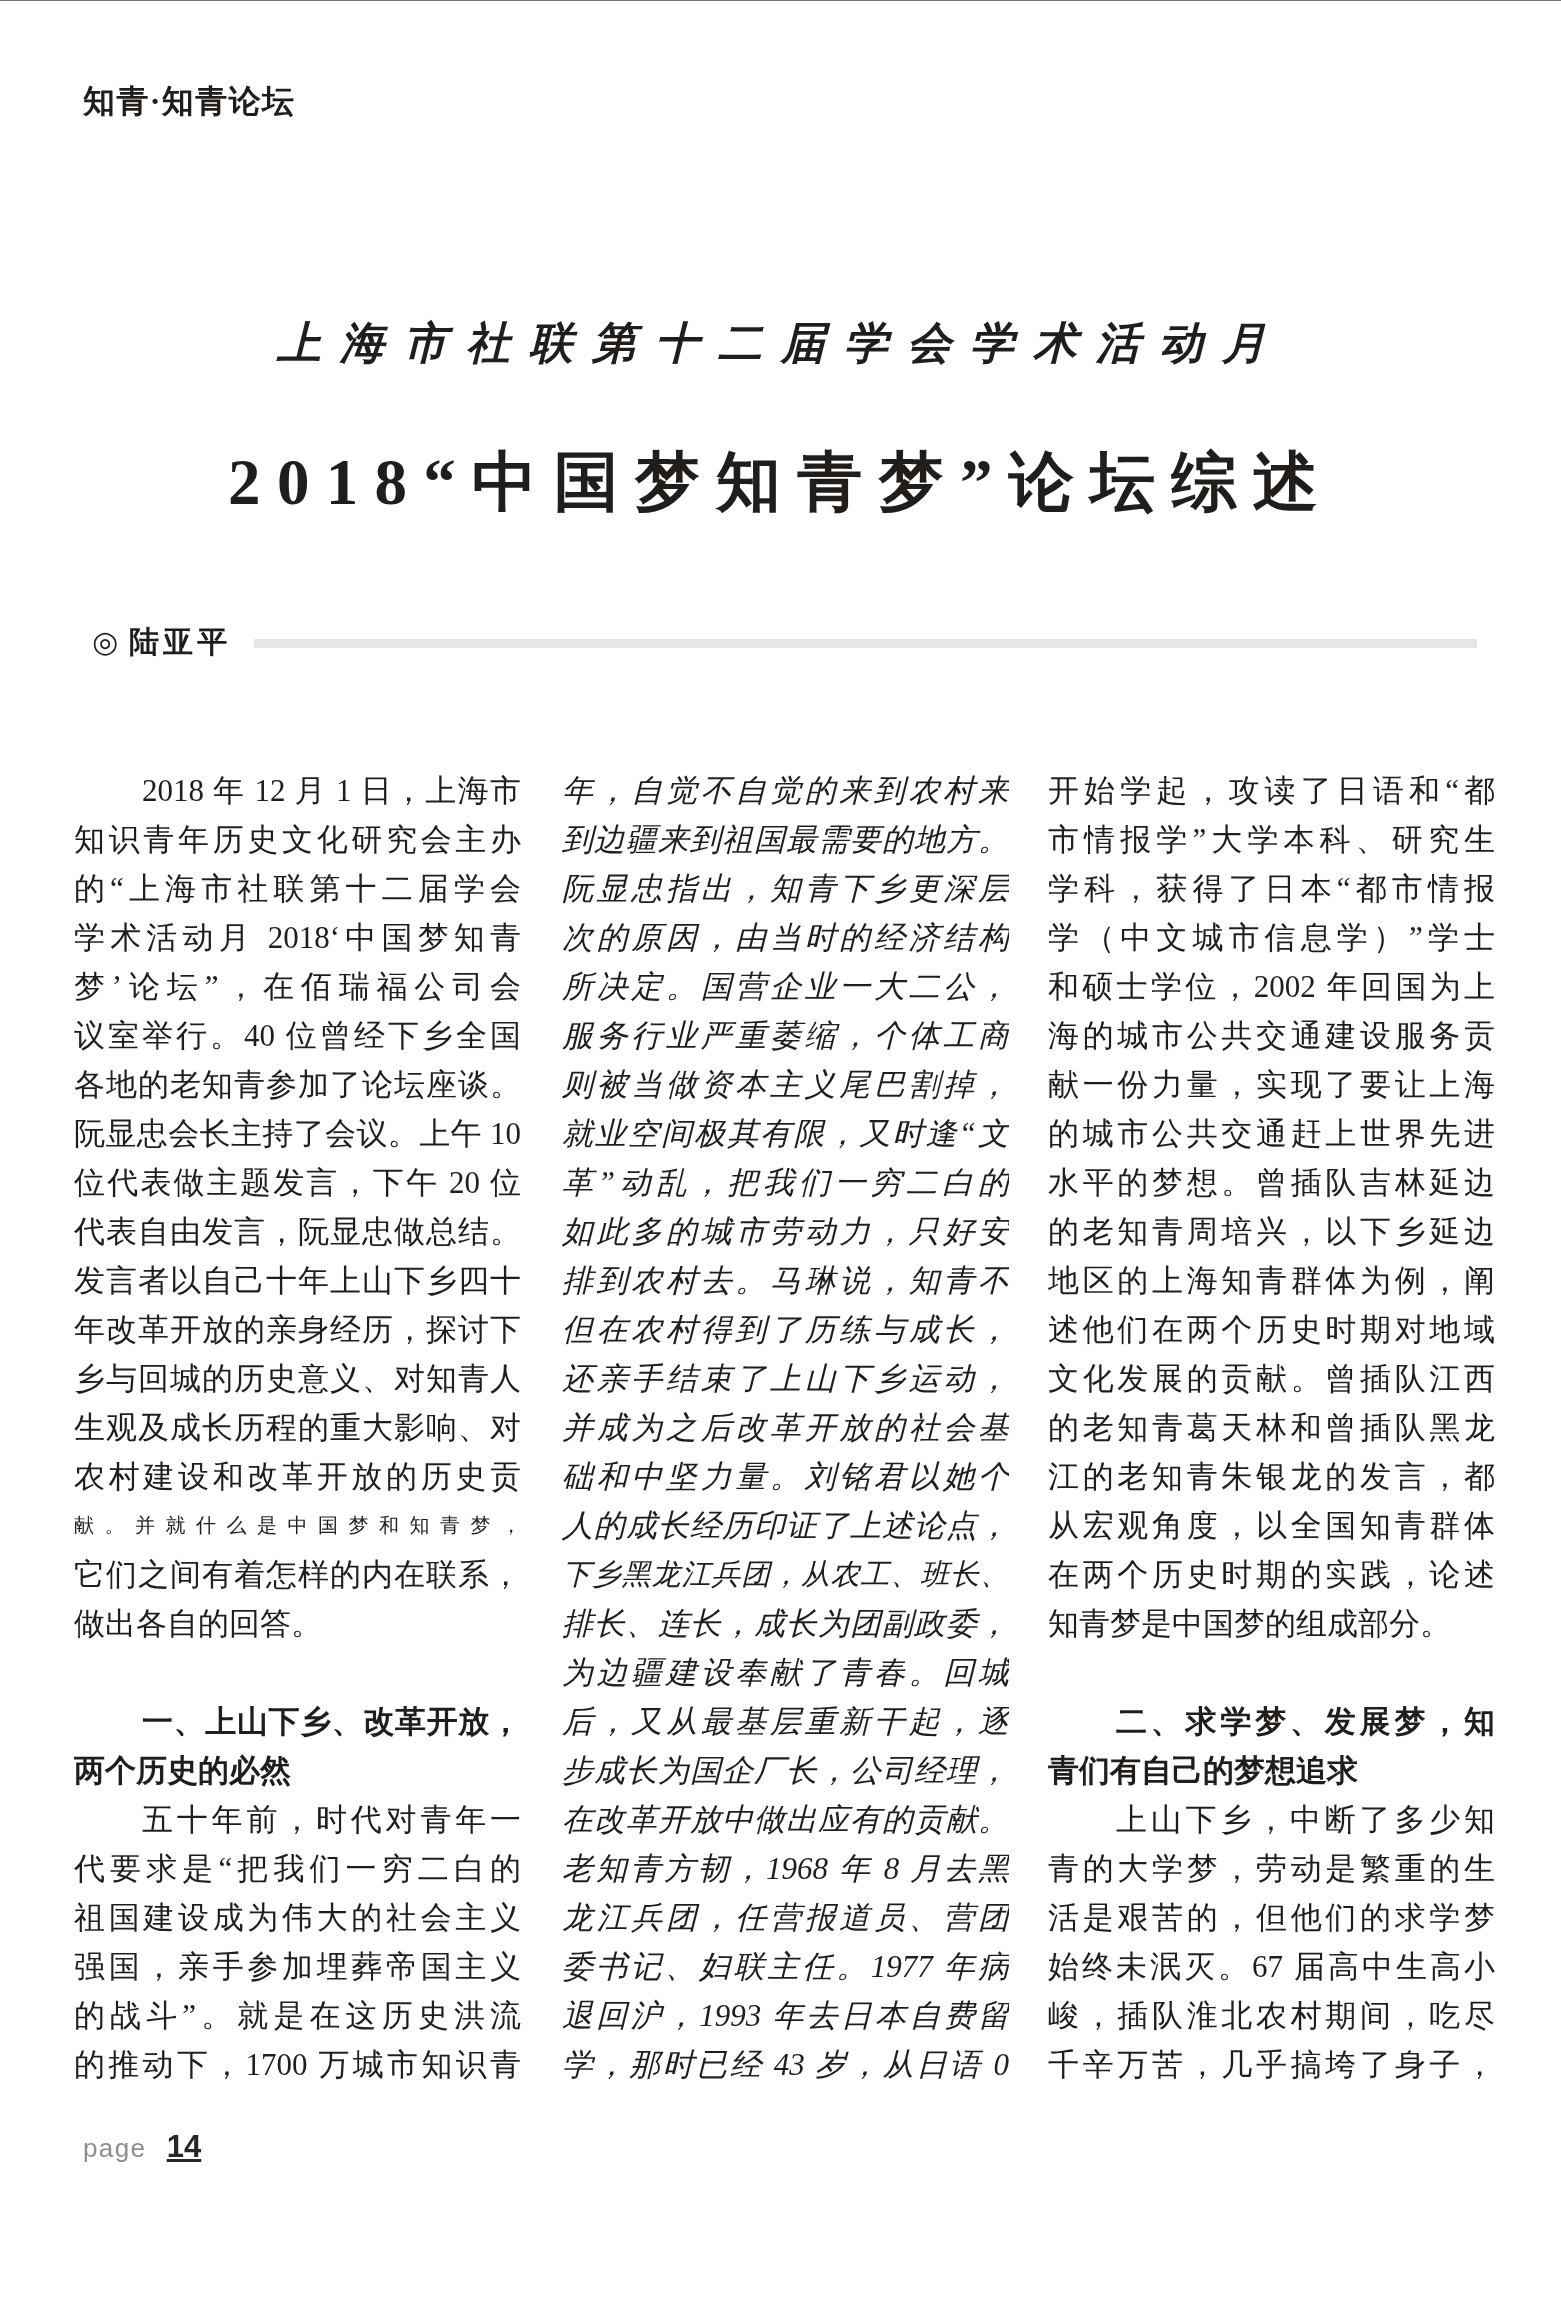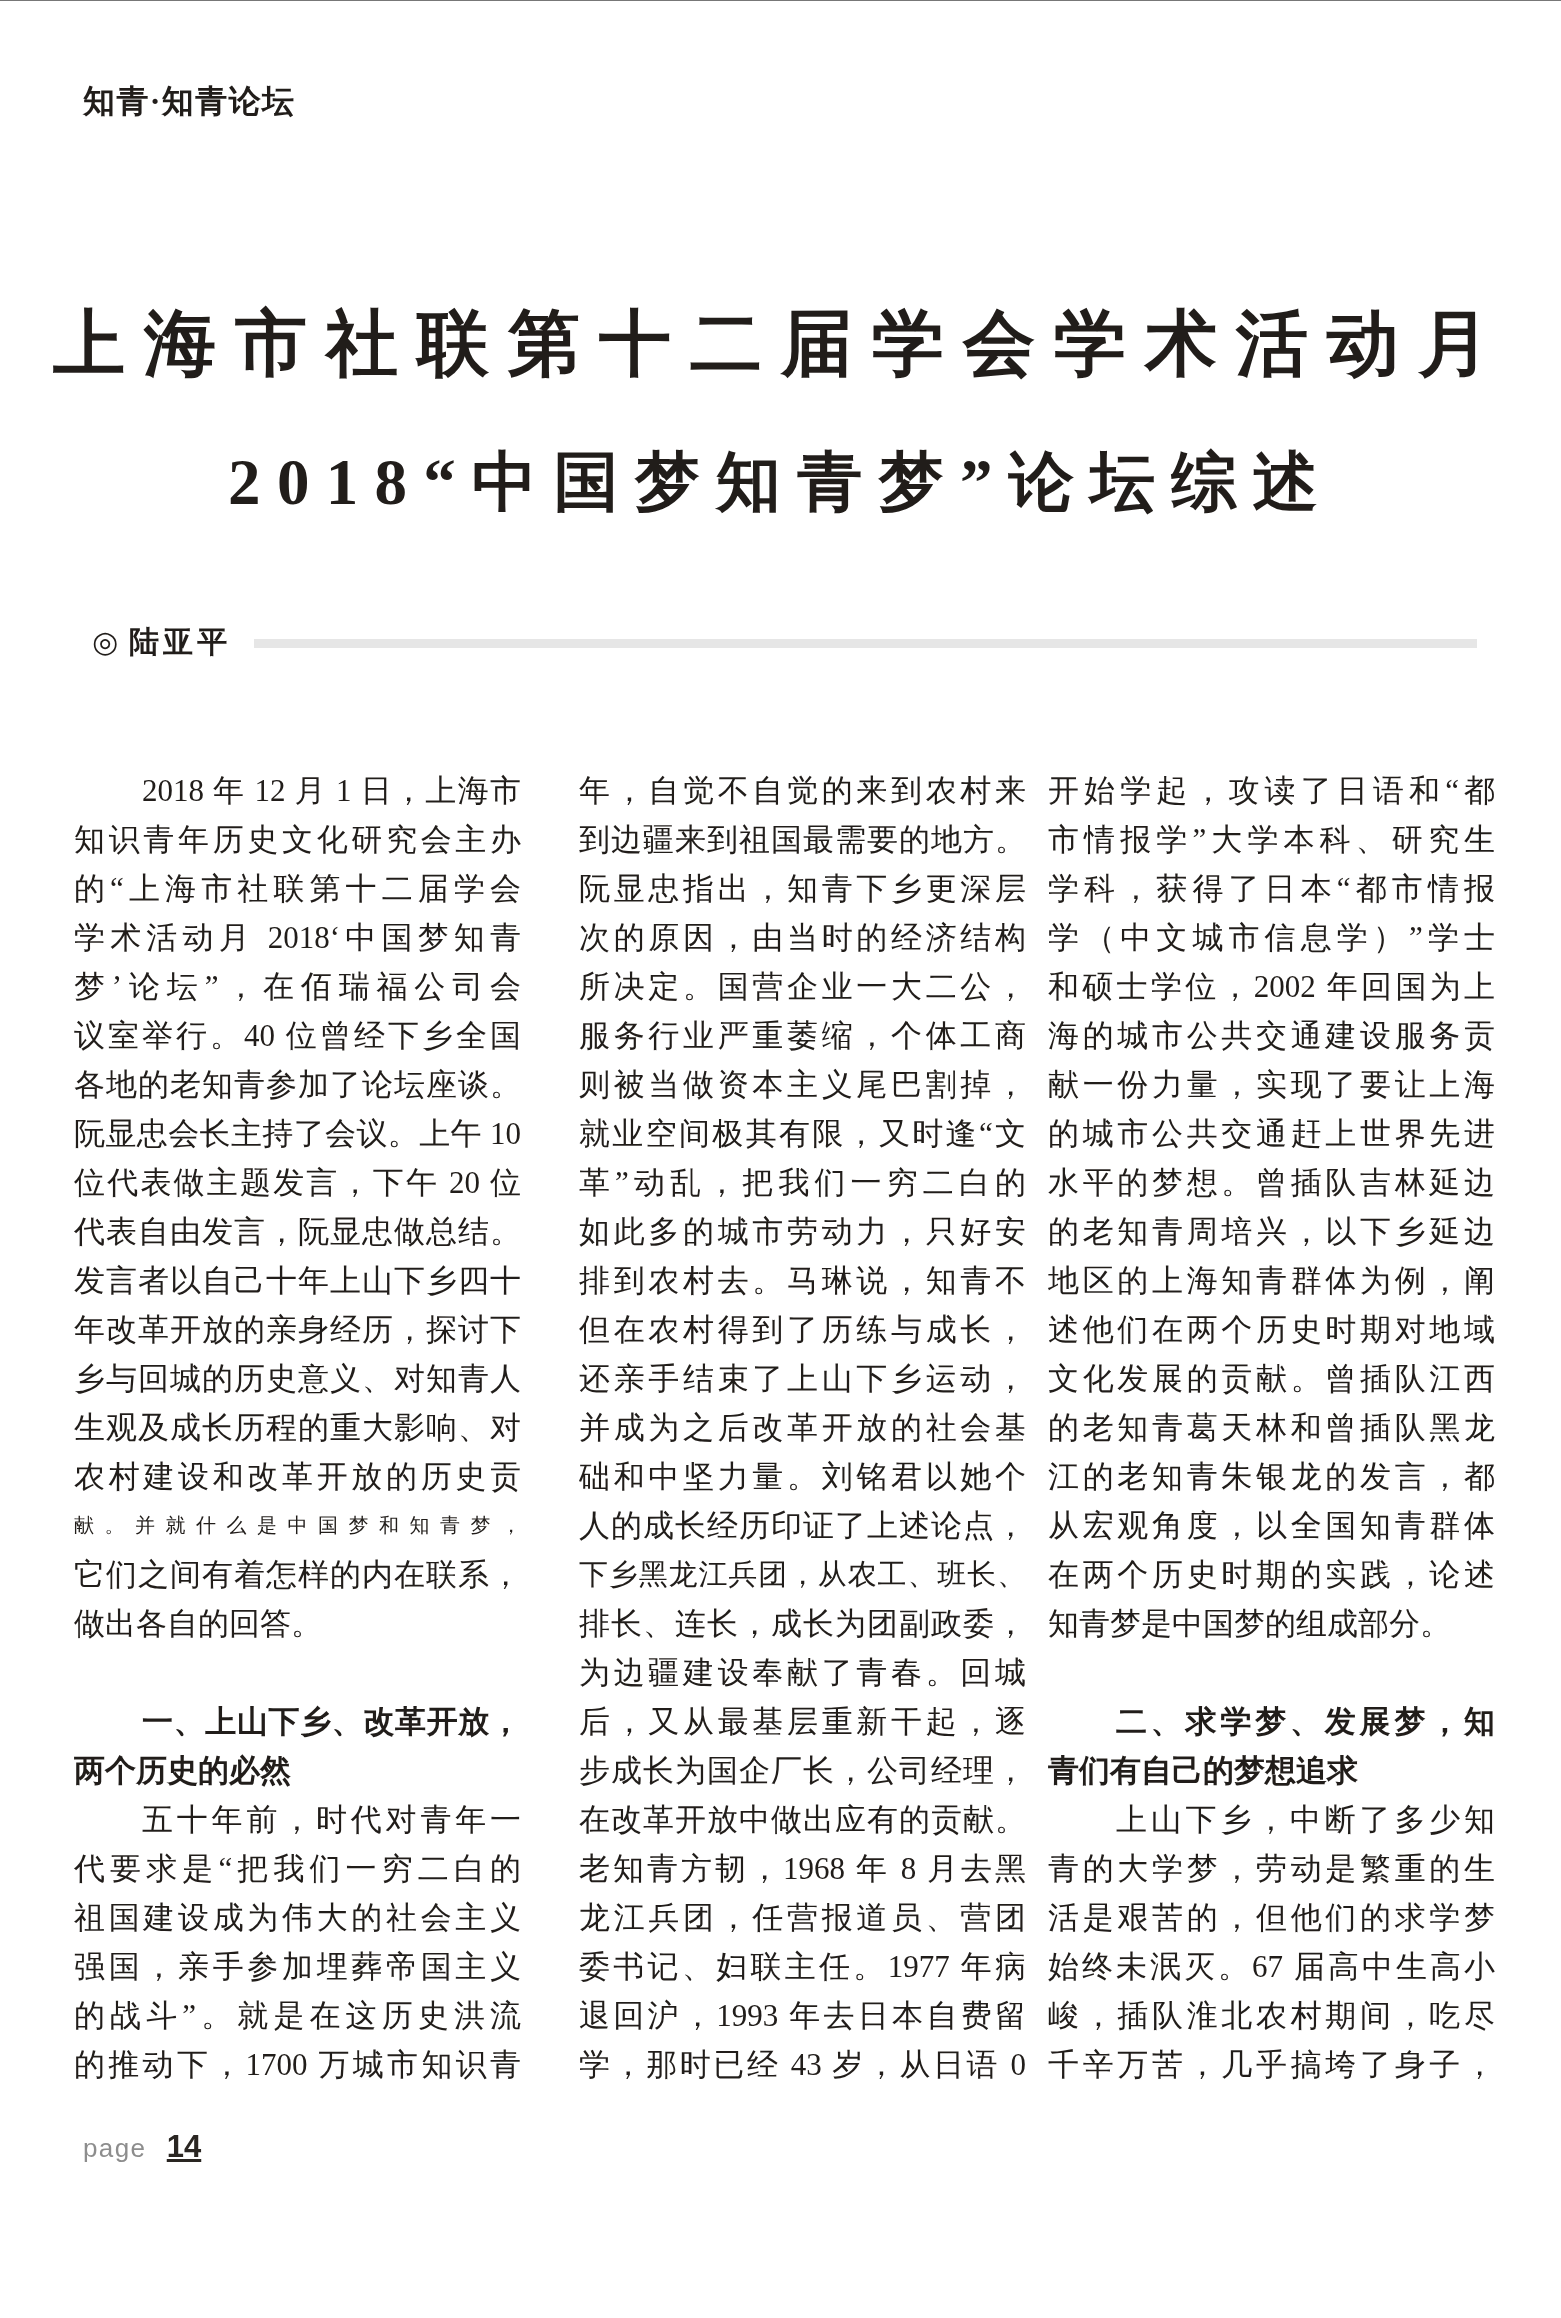--- a/index.html
+++ b/index.html
@@ -14,36 +14,36 @@
   }
   .header{
     position:absolute;left:83px;top:79px;
     font-size:32px;font-weight:700;letter-spacing:1.4px;
     white-space:nowrap;
   }
   .title{
     position:absolute;left:0;top:306px;width:100%;
     margin:0;text-align:center;font-weight:700;
   }
-  .title .t1{font-size:72px;line-height:74px;letter-spacing:19px;white-space:nowrap;}
+  .title .t1{font-size:44px;line-height:74px;letter-spacing:19px;white-space:nowrap;font-style:italic;}
   .title .t2{font-size:65px;line-height:74px;letter-spacing:16.3px;white-space:nowrap;margin-top:64px;}
   .byline{
     position:absolute;left:92px;right:85px;top:623px;
     display:flex;align-items:center;
   }
   .byline .marker{font-size:30px;line-height:35px;}
   .byline .author{
     font-family:"Liberation Sans","DejaVu Sans",sans-serif;
     font-weight:600;font-size:30px;line-height:35px;
     margin-left:10.8px;letter-spacing:4.1px;white-space:nowrap;
   }
   .byline .rule{flex:1;height:9.5px;margin-left:23px;margin-top:4.1px;}
   .col{position:absolute;top:765px;width:447px;}
   #col-0{left:74px;}
-  #col-1{left:579px;}
+  #col-1{left:562px;font-style:italic;}
   #col-2{left:1048px;}
   .block{margin:0;}
   .space-before{margin-top:49px;}
   .line{
     font-size:31px;height:49px;line-height:49px;
     text-align:justify;text-align-last:justify;
     overflow:hidden;
   }
   .heading .line{
     font-family:"Liberation Sans","DejaVu Sans",sans-serif;

